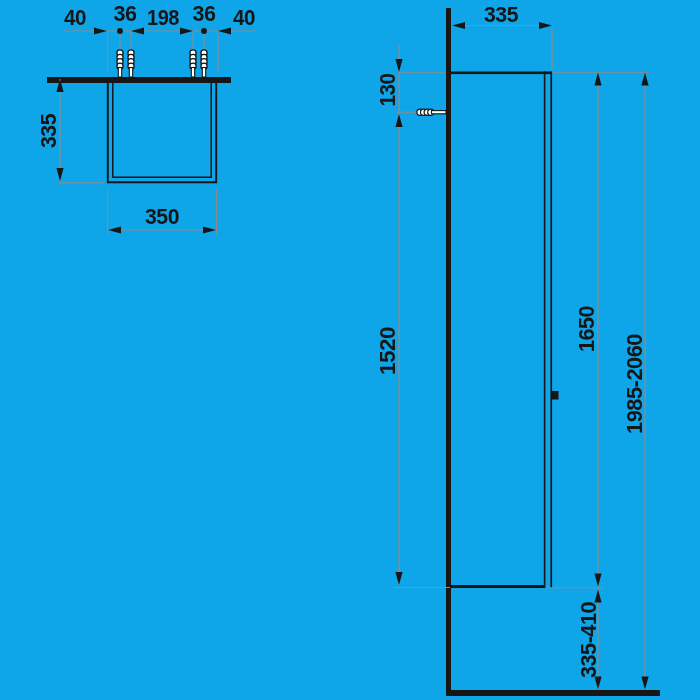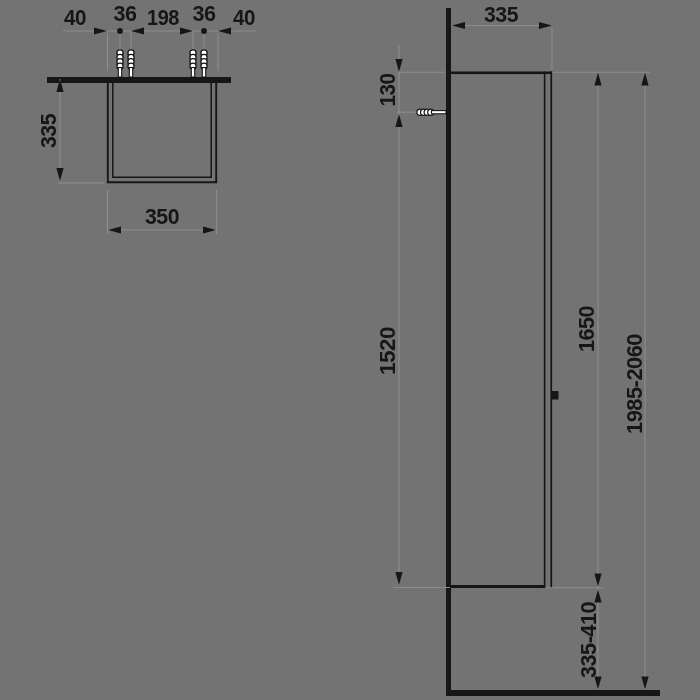--- a/index.html
+++ b/index.html
@@ -1,20 +1,20 @@
 <!DOCTYPE html>
 <html><head>
 <meta charset="utf-8">
 <style>
   html, body { margin: 0; padding: 0; background: #ffffff; }
   .stage {
     position: relative;
     width: 700px;
     height: 700px;
-    background: #737373;
+    background: #0ea5e9;
     overflow: hidden;
     font-family: "Liberation Sans", sans-serif;
   }
   svg text.dim {
     font-family: "Liberation Sans", sans-serif;
     font-weight: bold;
     font-size: 22px;
     fill: #161616;
     letter-spacing: -0.5px;
   }

